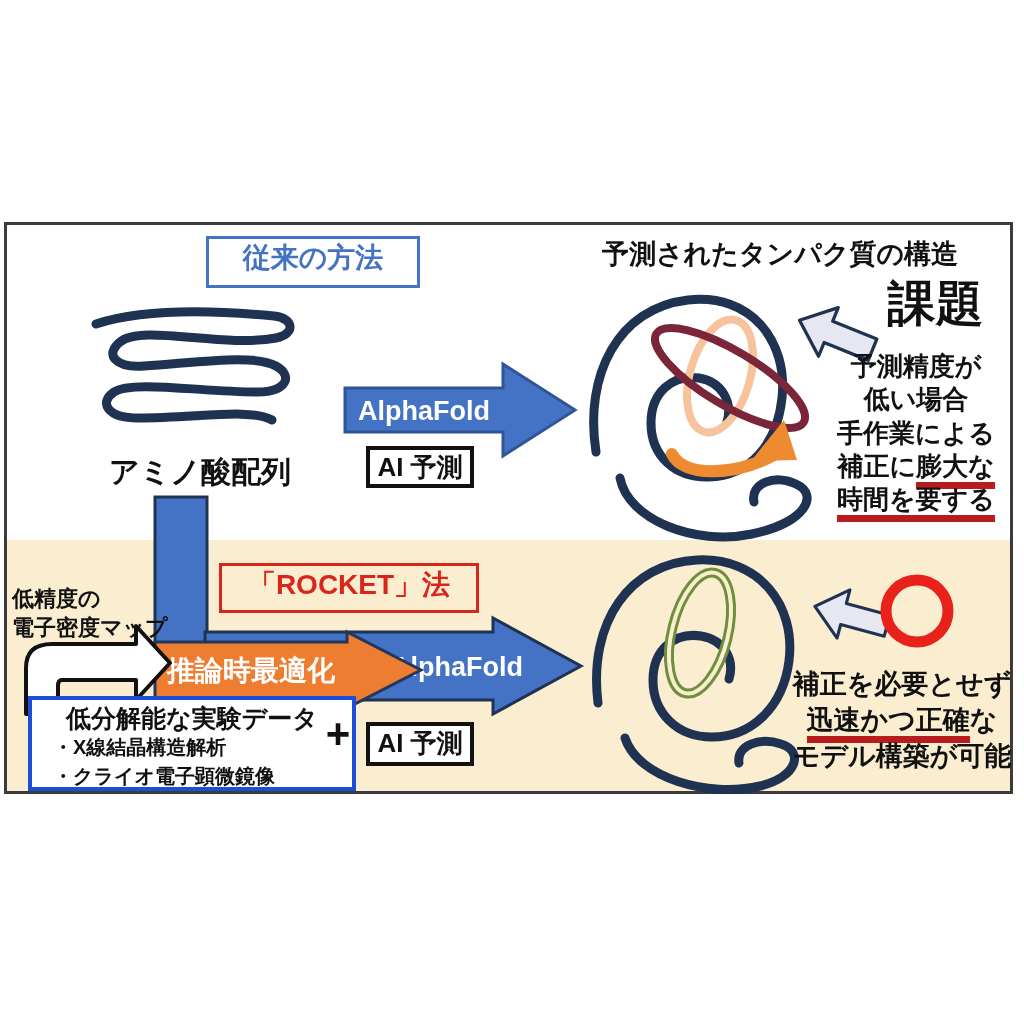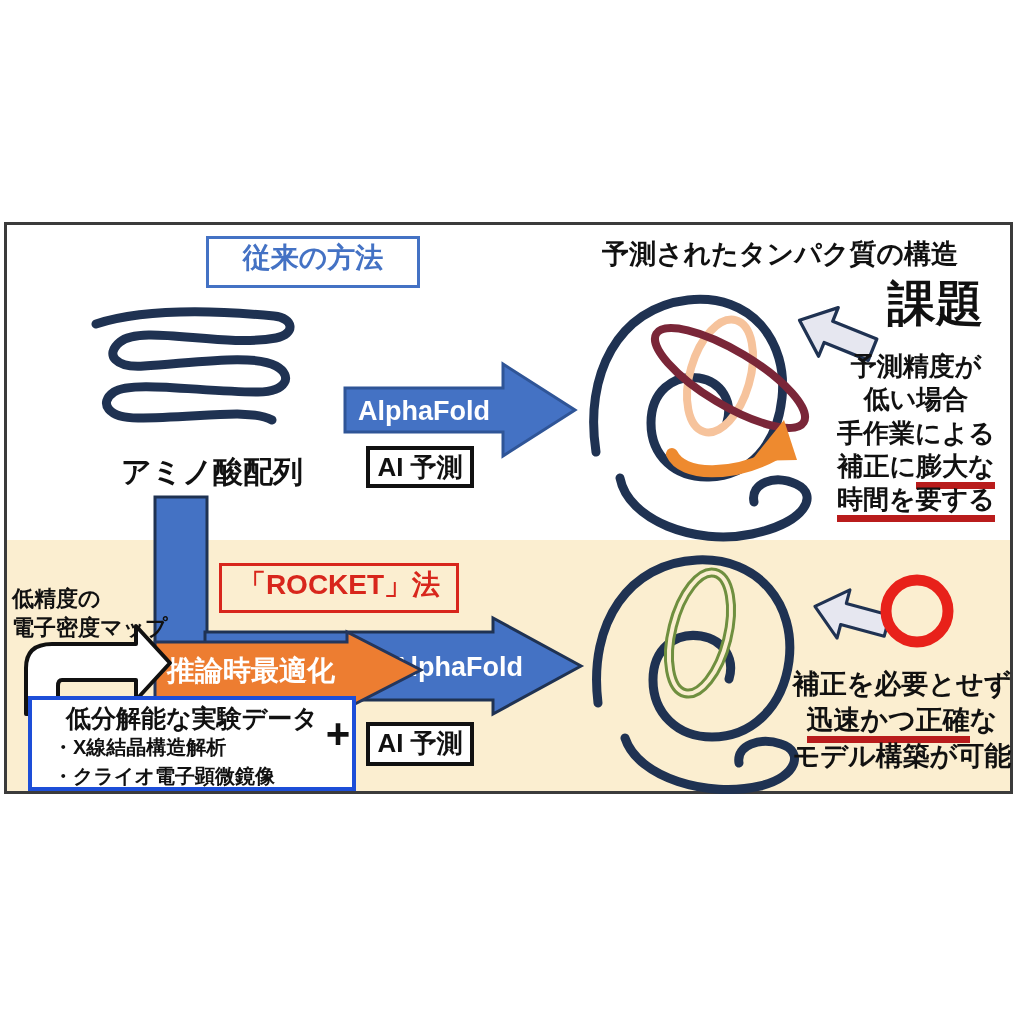--- a/index.html
+++ b/index.html
@@ -7,28 +7,28 @@
           font-family:"Liberation Sans","DejaVu Sans",sans-serif;color:#111;}
   .abs{position:absolute;box-sizing:border-box;}
   .center{display:flex;justify-content:center;text-align:center;}
   .b{font-weight:bold;}
 
   .frame{left:4px;top:222px;width:1009px;height:572px;border:3px solid #3b3b3b;background:#fff;}
   .cream{left:7px;top:540px;width:1003px;height:251px;background:#FBEED0;}
 
   .method-box{left:206px;top:236px;width:214px;height:52px;border:3px solid #4472C4;color:#4472C4;font-size:28px;background:#fff;}
   .result-title{left:555px;top:236px;width:450px;font-size:27px;}
-  .seq-label{left:107px;top:452px;width:210px;font-size:30px;}
+  .seq-label{left:95px;top:452px;width:210px;font-size:30px;}
   .ai-box{border:4px solid #111;background:#fff;font-size:26px;}
   .ai-box-top{left:366px;top:446px;width:108px;height:42px;}
   .ai-box-bottom{left:366px;top:722px;width:108px;height:44px;}
   .issue-title{left:858px;top:278px;width:155px;font-size:48px;line-height:1.1;}
   .issue-text{left:818px;top:350px;width:196px;font-size:26px;line-height:1.28;}
   .u{border-bottom:7px solid #b91c1c;padding-bottom:1px;}
-  .rocket-box{left:219px;top:563px;width:240px;height:50px;border:3px solid #D8261C;color:#D8261C;font-size:28px;}
+  .rocket-box{left:219px;top:563px;width:260px;height:50px;border:3px solid #D8261C;color:#D8261C;font-size:28px;}
   .density-label{left:12px;top:585px;width:160px;font-size:22px;line-height:1.3;text-align:left;}
   .data-box{left:28px;top:696px;width:328px;height:95px;border:4px solid #1d4ed8;background:#fff;padding-top:3px;}
   .data-box .title{font-size:25px;text-align:center;line-height:1.2;}
   .data-box .bullet{font-size:20px;text-align:left;padding-left:12px;line-height:1.45;margin-left:9px;}
   .plus{left:315px;top:710px;width:46px;height:46px;font-size:42px;}
   .benefit-text{left:788px;top:666px;width:228px;font-size:27px;line-height:1.34;}
   svg{display:block;overflow:visible;}
   .rot22{transform:rotate(22deg);}
   .rot15{transform:rotate(15deg);}
 </style>

